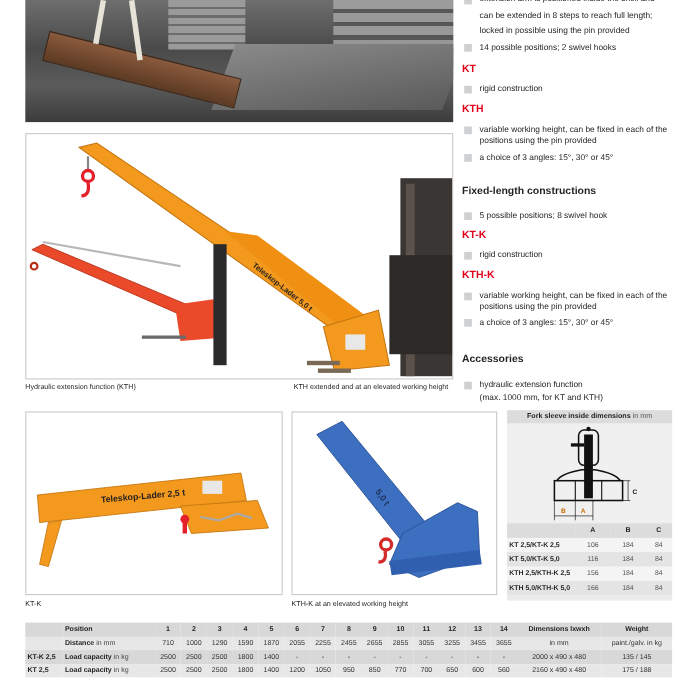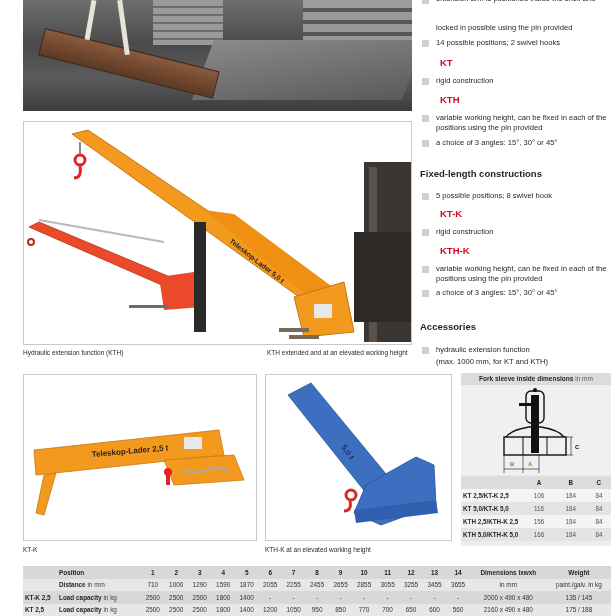--- a/index.html
+++ b/index.html
@@ -27,21 +27,21 @@
   .photo-box { border: 1px solid #c9c9c9; background: #fff; overflow: hidden; }
   .photo-main { left: 23px; top: 121px; width: 389px; height: 224px; }
   .photo-ktk { left: 23px; top: 374px; width: 234px; height: 167px; }
   .photo-kthk { left: 265px; top: 374px; width: 187px; height: 167px; }
 
   .caption { font-family: "Liberation Sans", sans-serif; font-size: 6.5px; color: #231f20; white-space: nowrap; }
 
   
   .rtext { font-size: 7.6px; line-height: 10px; color: #231f20; }
   .bullet { position: absolute; width: 7px; height: 7px; background: #cfd0d2; }
-  .heading-red { color: #e3001b; font-weight: bold; font-size: 9.5px; margin-left: 20px; }
+  .heading-red { color: #e3001b; font-weight: bold; font-size: 9.5px; }
   .heading-dark { color: #231f20; font-weight: bold; font-size: 9.5px; }
 
   
   .fork-panel { left: 461px; top: 373px; width: 150px; height: 173px; background: #ececec; }
   .fork-title { position: absolute; left: 0; top: 0; width: 150px; height: 12px; background: #dcdcdc;
     font-size: 6.5px; line-height: 12px; text-align: center; font-weight: bold; color: #231f20; }
   .fork-title span.unit { font-weight: normal; color: #555; }
   .fork-diagram { position: absolute; left: 0; top: 12px; width: 150px; height: 90px; background: #f0f0f0; }
   .fork-table { position: absolute; left: 0; top: 103px; width: 150px; border-collapse: collapse; font-size: 6.3px; }
   .fork-table td, .fork-table th { height: 13px; padding: 0 2px; white-space: nowrap; }
@@ -132,20 +132,21 @@
     <path d="M84 126 Q 86 136 78 136" fill="none" stroke="#d42a2a" stroke-width="3"></path>
     <text x="75" y="72" transform="rotate(55 75 72)" font-family="Liberation Sans, sans-serif" font-size="8" font-weight="bold" fill="#1c2f55">5,0 t</text>
   </svg>
 </div>
 <div class="abs caption" style="left:265px;top:546px;">KTH-K at an elevated working height</div>
 
 <div class="abs rtext" style="left:416px;top:0;width:200px;height:370px;">
 
   <div class="bullet" style="left:6px;top:-3px;"></div>
   <div class="abs" style="left:20px;top:-6px;">extension arm is positioned inside the shell and</div>
+  <div class="abs" style="left:20px;top:9px;">can be extended in 8 steps to reach full length;</div>
   <div class="abs" style="left:20px;top:23px;">locked in possible using the pin provided</div>
 
   <div class="bullet" style="left:6px;top:40px;"></div>
   <div class="abs" style="left:20px;top:38px;">14 possible positions; 2 swivel hooks</div>
 
   <div class="abs heading-red" style="left:4px;top:58px;">KT</div>
   <div class="bullet" style="left:6px;top:78px;"></div>
   <div class="abs" style="left:20px;top:76px;">rigid construction</div>
 
   <div class="abs heading-red" style="left:4px;top:95px;">KTH</div>

